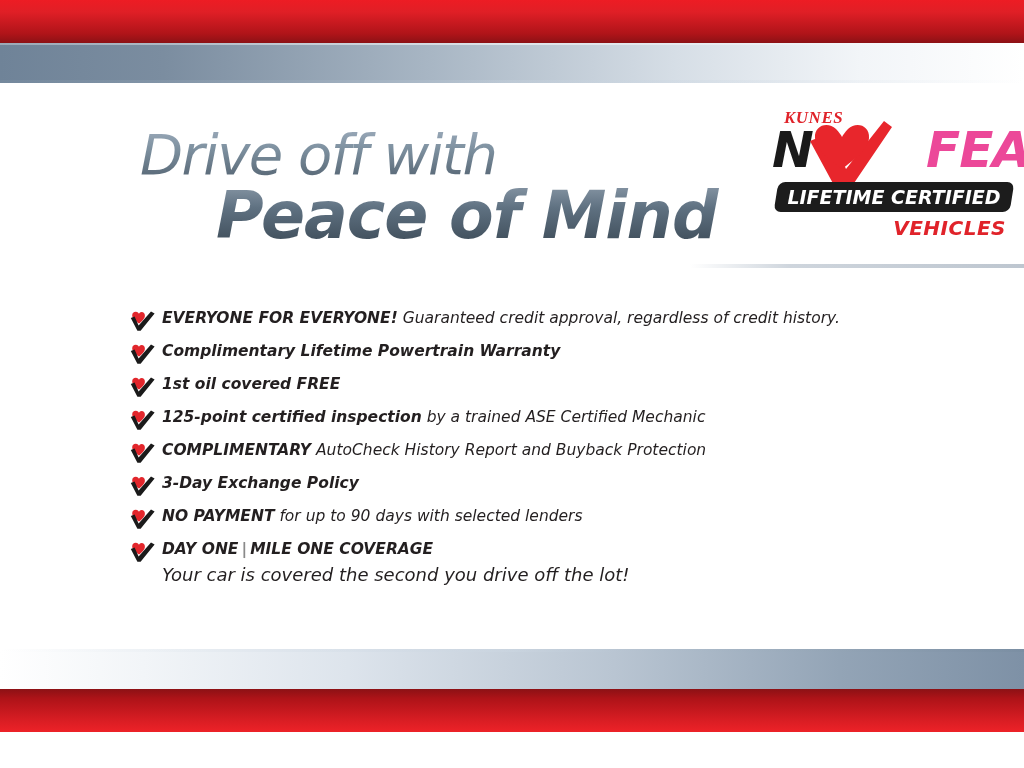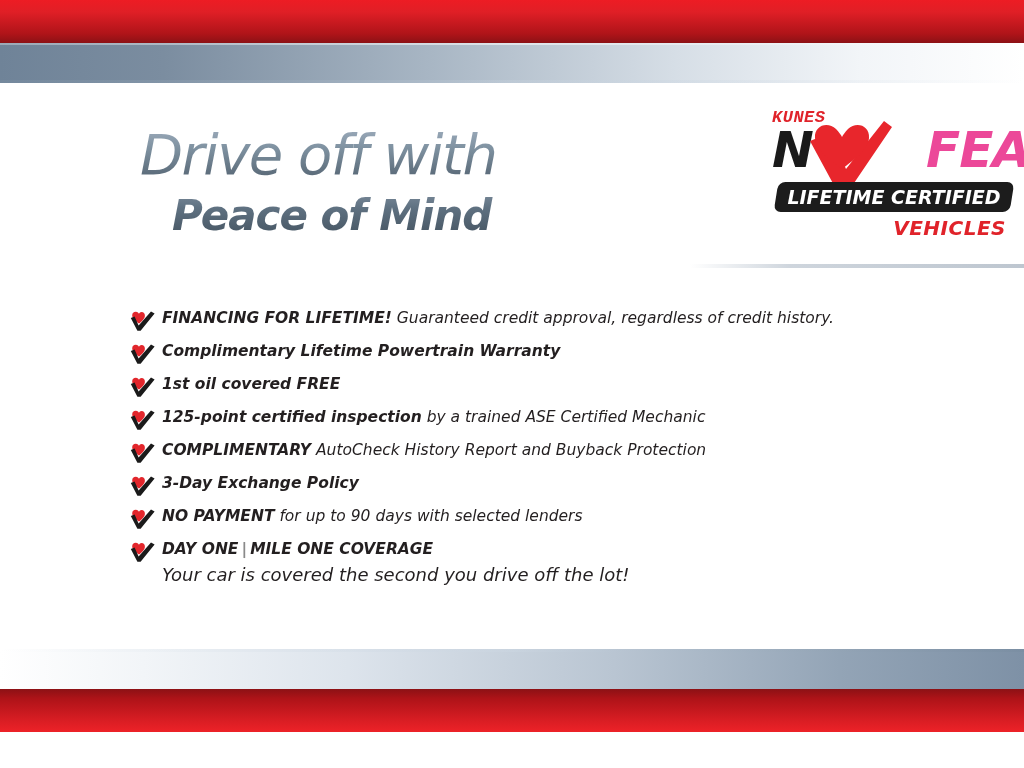--- a/index.html
+++ b/index.html
@@ -62,46 +62,46 @@
     -webkit-background-clip:text;
     background-clip:text;
     color:transparent;
     -webkit-text-fill-color:transparent;
     white-space:nowrap;
   }
   .headline-line2 {
     font-family:"DejaVu Sans", sans-serif;
     font-style:italic;
     font-weight:bold;
-    font-size:42px;
+    font-size:65px;
     line-height:68px;
     letter-spacing:-1px;
-    margin-left:32px;
+    margin-left:76px;
     margin-top:-2px;
     background:linear-gradient(to bottom, #8b9aa9 0%, #5f7181 38%, #3a4854 100%);
     -webkit-background-clip:text;
     background-clip:text;
     color:transparent;
     -webkit-text-fill-color:transparent;
     white-space:nowrap;
   }
 
   
   .header-divider {
     position:absolute; left:690px; top:264px; width:334px; height:4px;
     background:linear-gradient(to right, rgba(214,220,227,0), rgba(198,206,215,.85) 30%, rgba(186,195,205,.95) 100%);
   }
 
   
   .logo {
     position:absolute; left:772px; top:108px; width:242px; height:138px;
   }
   .logo-kunes {
-    position:absolute; left:0; top:0px;
-    font-family:Liberation Mono, monospace;
+    position:absolute; left:12px; top:0px;
+    font-family:Liberation Serif, serif;
     font-style:italic; font-weight:bold;
     font-size:17px; letter-spacing:0.5px;
     color:#e0232a;
   }
   .logo-nofear {
     position:absolute; left:0px; top:17px; width:242px; height:52px;
   }
   .logo-n {
     position:absolute; left:0px; top:0px;
     font-family:"DejaVu Sans", sans-serif;
@@ -237,21 +237,21 @@
 
   <div class="bullets">
 
     <div class="bullet">
       <span class="bullet-icon">
         <svg viewBox="0 0 26 22" width="26" height="22" aria-hidden="true">
           <path d="M8.5 3.1 C6.4 0.8 2.1 1.6 2.2 5.5 C2.3 8.6 6.1 11.3 9.0 13.6 C11.3 11.5 14.6 9.0 14.9 5.9 C15.2 2.2 11.3 0.8 9.4 3.1 C9.2 3.4 9.1 3.7 9.0 3.9 C8.9 3.7 8.7 3.4 8.5 3.1 Z" fill="#e2262c"></path>
           <path d="M0.8 8.0 L4.6 6.4 L8.6 15.4 L21.0 1.6 L24.6 3.4 L10.6 20.8 L7.4 20.8 Z" fill="#1a1a1a"></path>
         </svg>
       </span>
-      <span class="bullet-body"><span class="b-strong">FINANCING FOR LIFETIME!</span><span class="b-normal"> Guaranteed credit approval, regardless of credit history.</span></span>
+      <span class="bullet-body"><span class="b-strong">EVERYONE FOR EVERYONE!</span><span class="b-normal"> Guaranteed credit approval, regardless of credit history.</span></span>
     </div>
 
     <div class="bullet">
       <span class="bullet-icon">
         <svg viewBox="0 0 26 22" width="26" height="22" aria-hidden="true">
           <path d="M8.5 3.1 C6.4 0.8 2.1 1.6 2.2 5.5 C2.3 8.6 6.1 11.3 9.0 13.6 C11.3 11.5 14.6 9.0 14.9 5.9 C15.2 2.2 11.3 0.8 9.4 3.1 C9.2 3.4 9.1 3.7 9.0 3.9 C8.9 3.7 8.7 3.4 8.5 3.1 Z" fill="#e2262c"></path>
           <path d="M0.8 8.0 L4.6 6.4 L8.6 15.4 L21.0 1.6 L24.6 3.4 L10.6 20.8 L7.4 20.8 Z" fill="#1a1a1a"></path>
         </svg>
       </span>
       <span class="bullet-body"><span class="b-strong">Complimentary Lifetime Powertrain Warranty</span><span class="b-normal"></span></span>

